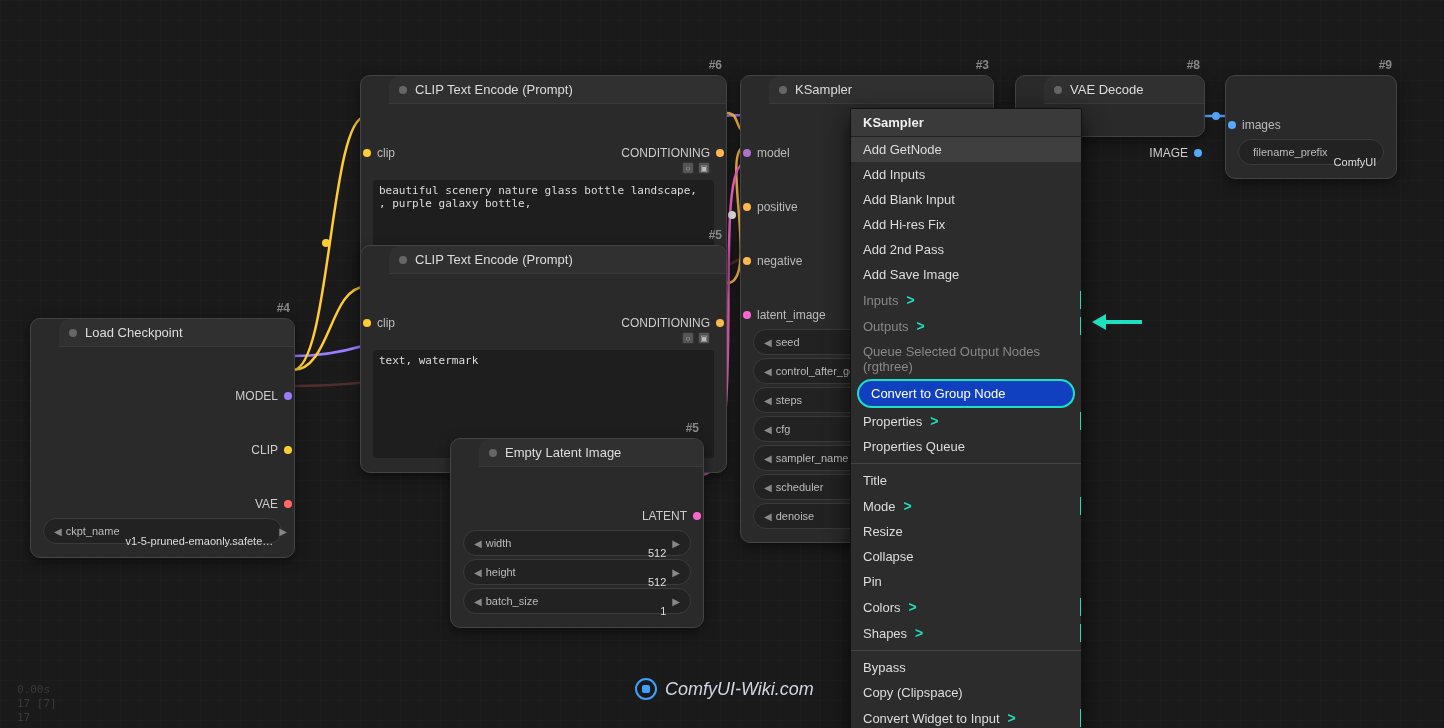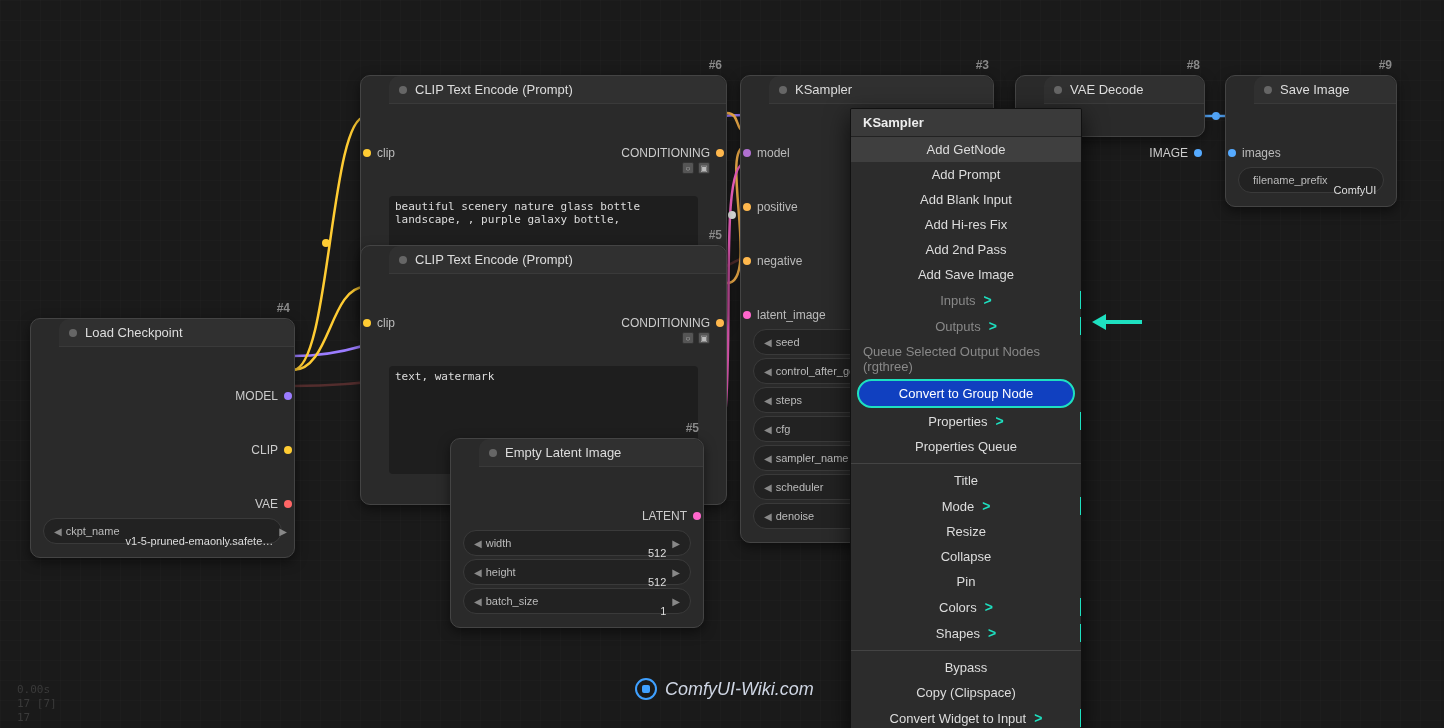--- a/index.html
+++ b/index.html
@@ -86,21 +86,21 @@
   .io-label { color: #bbb; }
   .io-label.OUT { text-transform: none; color: #ccc; }
   .textarea {
     background: #1e1e1e;
     color: #ddd;
     font-family: monospace;
     font-size: 11px;
     padding: 4px 6px;
     border-radius: 4px;
     min-height: 48px;
-    margin: 20px;
+    margin: 4px;
     white-space: pre-wrap;
   }
   .widget {
     display: flex;
     align-items: center;
     justify-content: space-between;
     background: #222;
     border: 1px solid #3a3a3a;
     border-radius: 16px;
     font-size: 11px;
@@ -138,21 +138,21 @@
     padding: 6px 12px;
     background: #3a3a3a;
     font-weight: bold;
     color: #eee;
     border-bottom: 1px solid #222;
   }
   .ctx-item {
     padding: 5px 12px;
     display: flex;
     align-items: center;
-    justify-content: center;
+    justify-content: flex-start;
     cursor: pointer;
     position: relative;
   }
   .ctx-item.hover { background: #3f3f3f; }
   .ctx-item.muted { color: #888; }
   .ctx-sep { height: 1px; background: #444; margin: 4px 0; }
   .ctx-sub {
     color: #1ee0c0;
     font-size: 14px;
     font-weight: bold;
@@ -444,43 +444,39 @@
     <div class="body">
       <div class="io-row io-right">
           <span class="io-label OUT">IMAGE</span>
           <span class="port right p-image"></span>
         </div>
     </div>
   </div>
 
   <div class="node" style="left:1225px; top:75px; width:170px;">
     <div class="node-id">#9</div>
-    <div class="titlebar">
-      <span class="dot"></span>
-      <span>Save Image</span>
-    </div>
     <div class="body">
       <div class="io-row io-left">
           <span class="port left p-image"></span>
           <span class="io-label">images</span>
         </div>
       <div class="widget">
           <span class="wl">filename_prefix</span>
           <span class="wv">ComfyUI</span>
         </div>
     </div>
   </div>
 
   <div class="ctxmenu" id="ctxmenu" style="left:850px; top:108px; width:230px;">
     <div class="ctx-title">KSampler</div>
   <div class="ctx-item hover">
         <span>Add GetNode</span>
       </div>
       <div class="ctx-item">
-        <span>Add Prompt</span>
+        <span>Add Inputs</span>
       </div>
       <div class="ctx-item">
         <span>Add Blank Input</span>
       </div>
       <div class="ctx-item">
         <span>Add Hi-res Fix</span>
       </div>
       <div class="ctx-item">
         <span>Add 2nd Pass</span>
       </div>

